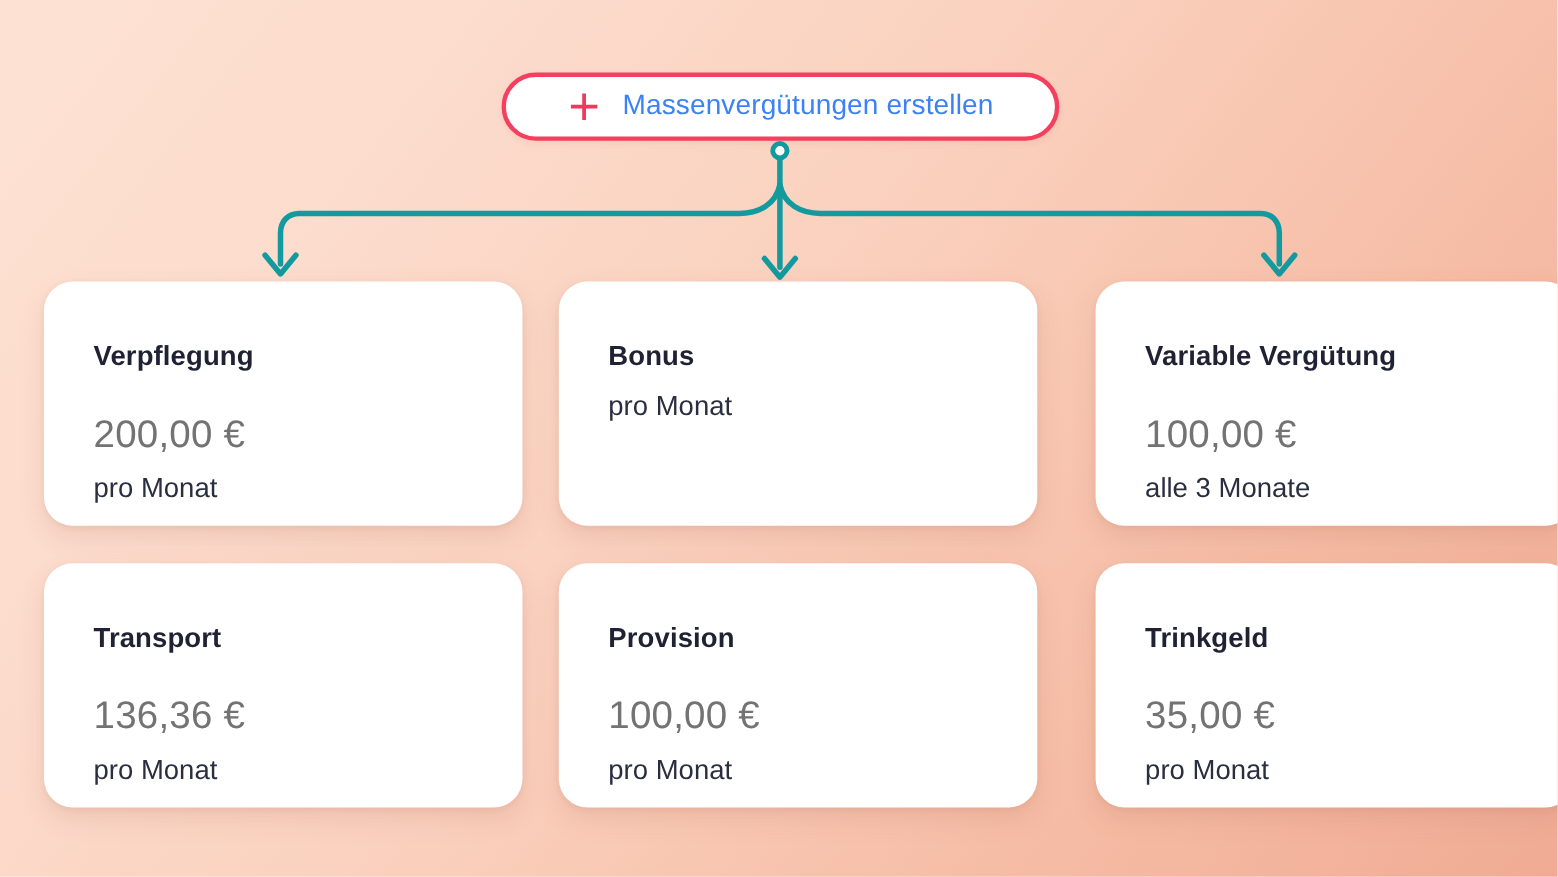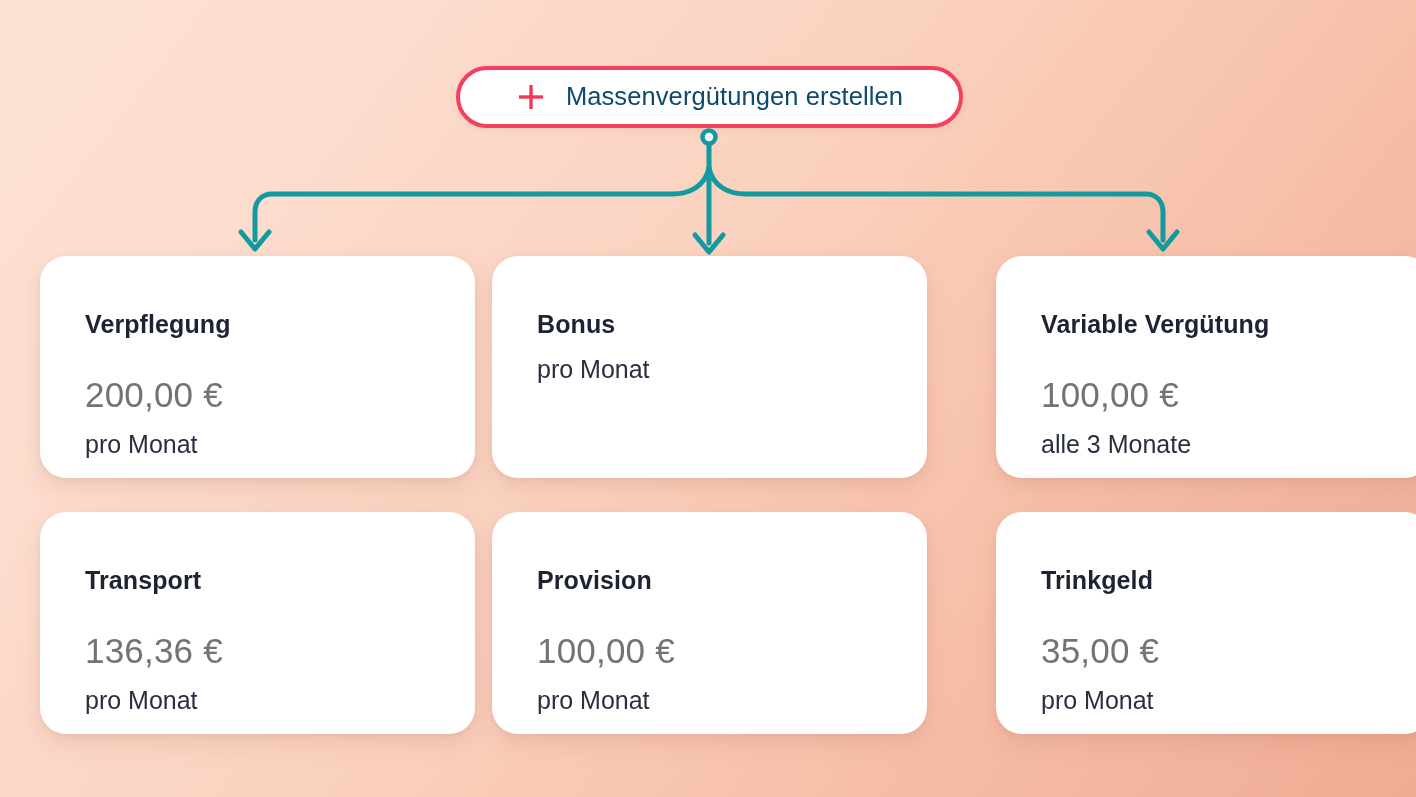--- a/index.html
+++ b/index.html
@@ -47,21 +47,21 @@
   }
   #create-button .plus-icon {
     display: block;
     width: 30px;
     height: 30px;
     flex: 0 0 auto;
   }
   #create-button .btn-label {
     font-size: 25.5px;
     font-weight: 400;
-    color: #0c4a6e;
+    color: #3b82f6;
     letter-spacing: 0.1px;
     white-space: nowrap;
     line-height: 1;
   }
 
   
   #connectors {
     position: absolute;
     left: 0;
     top: 0;
@@ -100,21 +100,21 @@
   }
   .card-period {
     font-size: 25px;
     font-weight: 400;
     color: #2a2f40;
     line-height: 1;
     margin: 20px 0 0 0;
   }
 
   .col-0 { left: 40px; }
-  .col-1 { left: 492px; }
+  .col-1 { left: 508px; }
   .col-2 { left: 996px; }
   .row-0 { top: 256px; }
   .row-1 { top: 512px; }
 </style>
 </head>
 <body>
 
 <div id="stage">
 
   <div id="create-button">

